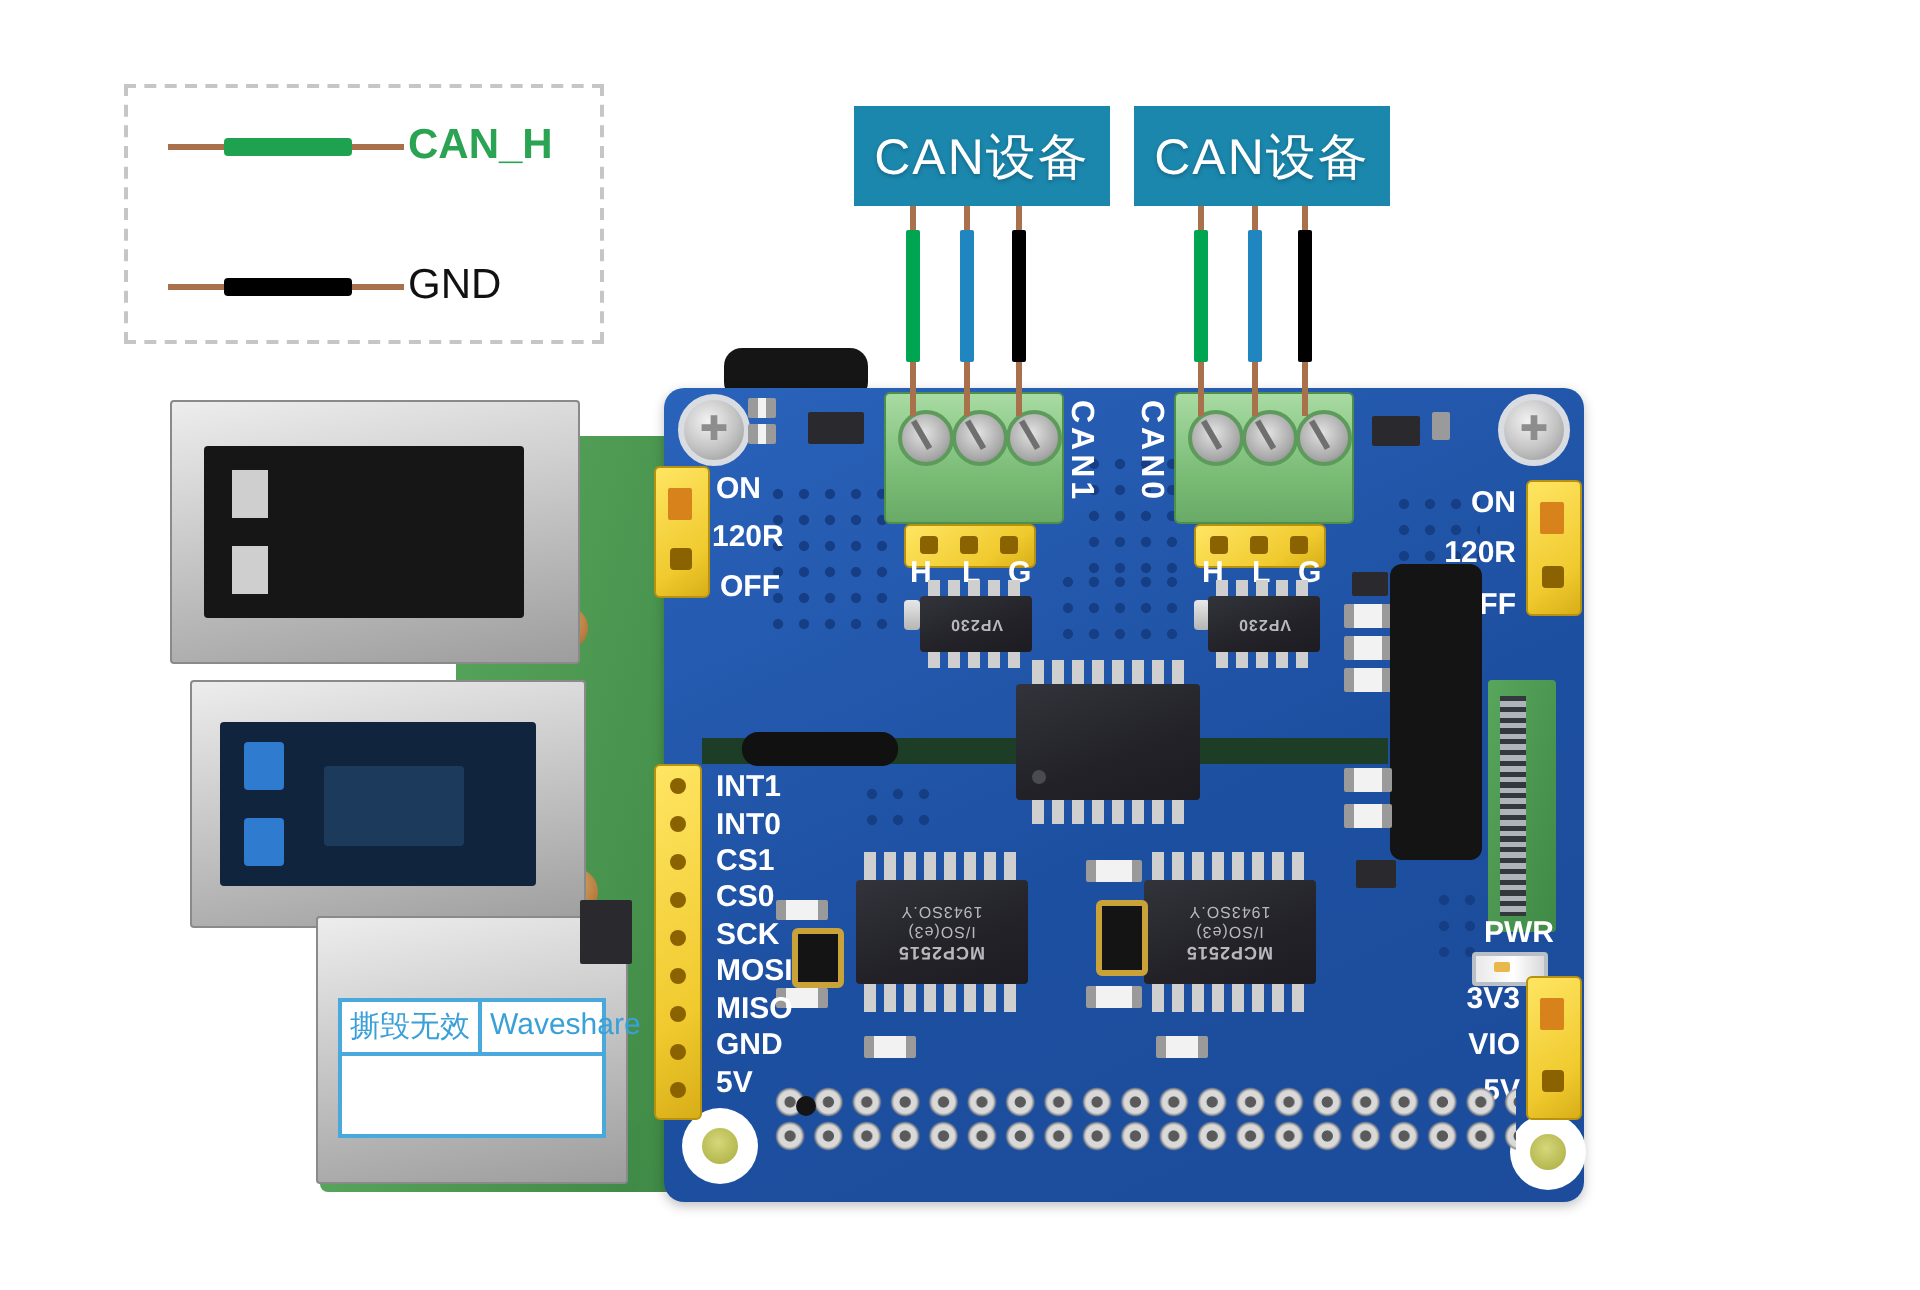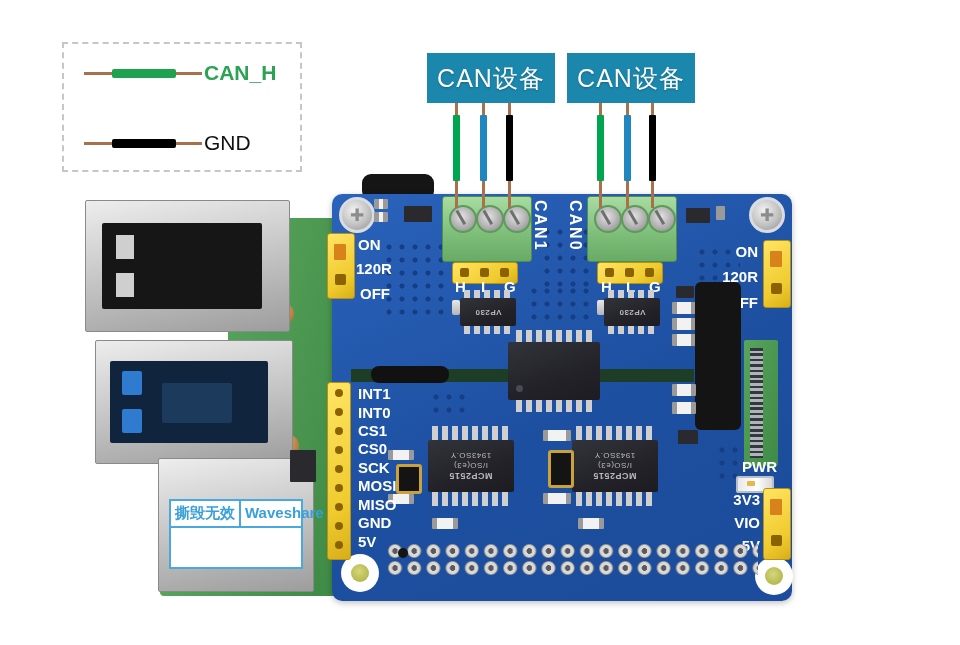--- a/index.html
+++ b/index.html
@@ -22,21 +22,21 @@
   
   .wire{width:3px;background:#a9714b;}
   .wire .seg{position:absolute;left:-2px;width:7px;border-radius:1px;}
 
   
   .pi-board{background:linear-gradient(105deg,#58a55c,#3f8a46);border-radius:4px;}
   .port{background:linear-gradient(170deg,#ededed,#bdbdbd 60%,#9d9d9d);border:1px solid #8a8a8a;border-radius:2px;}
   .port-open{position:absolute;background:#161616;border-radius:2px;}
   .eth-sticker{background:#fff;border:2px solid #49a8dc;}
   .eth-sticker .cells{display:flex;border-bottom:2px solid #49a8dc;}
-  .eth-sticker .cell{color:#3aa0d8;font-weight:bold;font-size:15px;padding:3px 4px;white-space:nowrap;}
+  .eth-sticker .cell{color:#3aa0d8;font-weight:normal;font-size:15px;padding:3px 4px;white-space:nowrap;}
   .eth-sticker .cell.l{border-right:2px solid #49a8dc;}
   .silk-eth{color:#14401c;font-size:9px;font-weight:bold;transform:rotate(180deg);letter-spacing:1px;}
   .brass{border-radius:50%;background:radial-gradient(circle at 40% 35%,#e2b077,#b57b3c 70%,#8c5a27);}
 
   
   .hat{background:linear-gradient(155deg,#2a63bb,#1d4fa0 55%,#1c4c9b);border-radius:10px;
        box-shadow:0 2px 6px rgba(0,0,0,.25);}
   .dots{background-image:radial-gradient(circle at 4px 4px,#163e85 2.3px,transparent 2.8px);
         background-size:13px 13px;}
   .screw{border-radius:50%;background:radial-gradient(circle at 40% 35%,#f2f2f2,#c2c2c2 55%,#8f8f8f);

